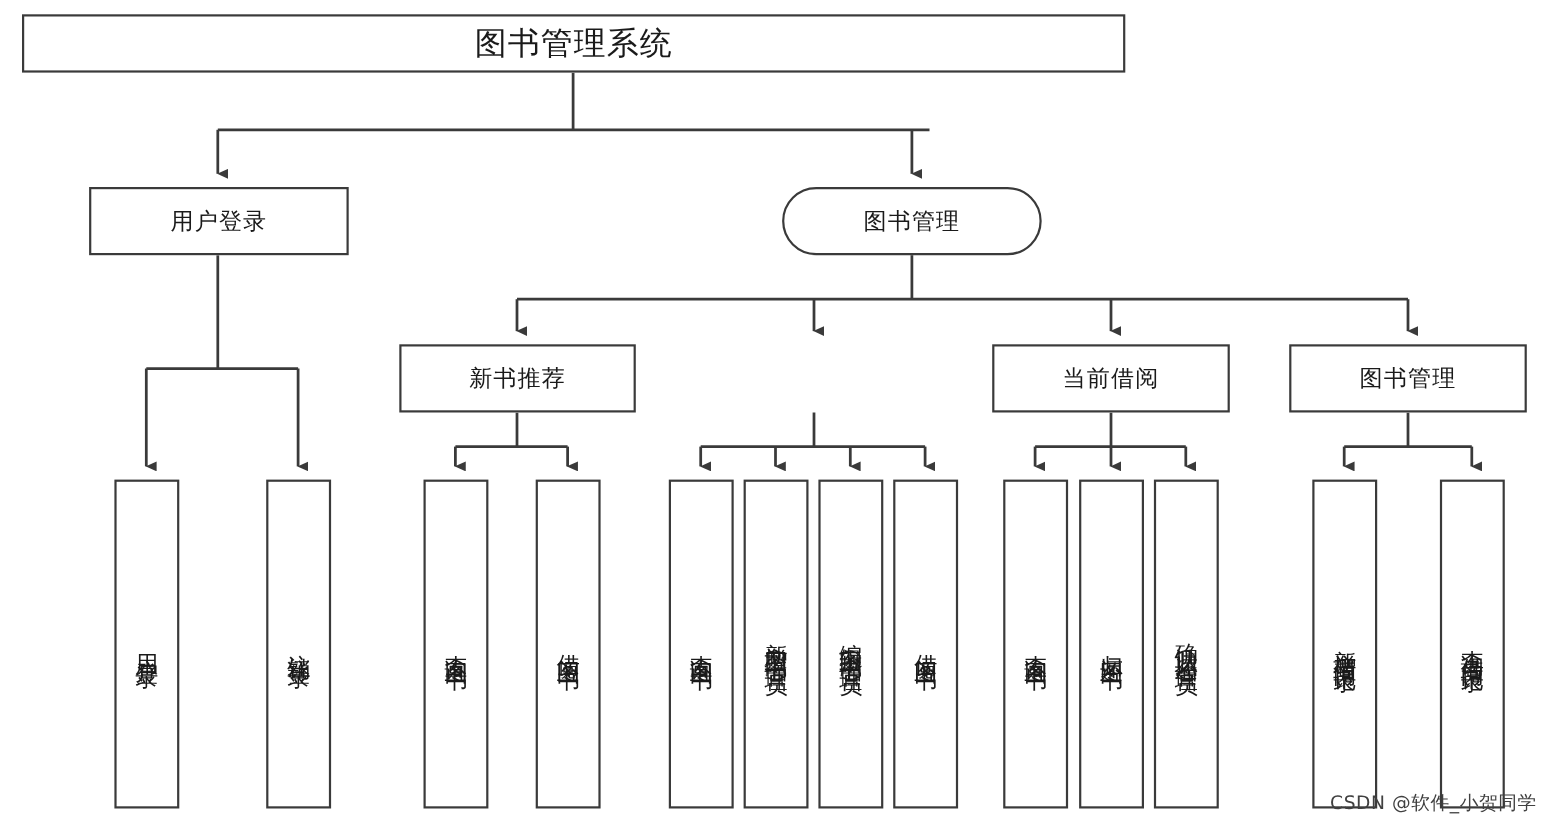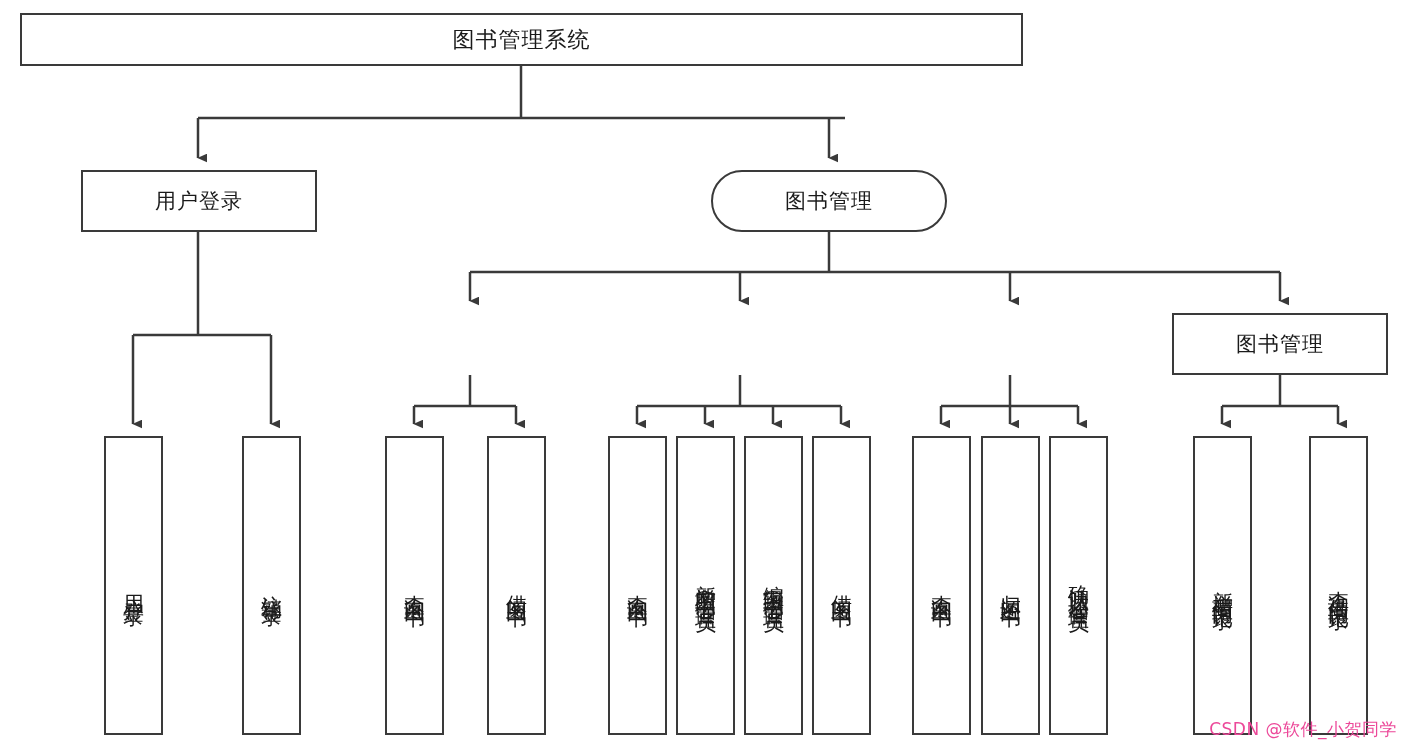--- a/index.html
+++ b/index.html
@@ -34,36 +34,36 @@
   }
   .node-v {
     writing-mode: vertical-rl;
     text-orientation: upright;
     font-size: 21px;
     letter-spacing: 4px;
     line-height: 1.05;
     white-space: nowrap;
   }
   .root {
-    font-size: 22px;
+    font-size: 29px;
   }
   #edges {
     position: absolute;
     left: 0;
     top: 0;
     width: 1405px;
     height: 747px;
     pointer-events: none;
   }
   #watermark {
     position: absolute;
     right: 8px;
     bottom: 6px;
     font-size: 17px;
-    color: #ec4899;
+    color: #404040;
     letter-spacing: 0.5px;
     white-space: nowrap;
   }
 </style>
 </head>
 <body>
 
 <div id="canvas">
 
   <svg id="edges" viewBox="0 0 1405 747" xmlns="http://www.w3.org/2000/svg">
@@ -115,22 +115,24 @@
       <path d="M1338,406 L1338,424" marker-end="url(#arw)"></path>
     </g>
   </svg>
 
   <div class="node node-h root" style="left:20px; top:13px; width:1003px; height:53px;">图书管理系统</div>
 
   <div class="node node-h" style="left:81px; top:170px; width:236px; height:62px;">用户登录</div>
 
   <div class="node node-h" style="left:711px; top:170px; width:236px; height:62px;border-radius:31px;">图书管理</div>
 
+  <div class="node node-h" style="left:363px; top:313px; width:215px; height:62px;">新书推荐</div>
 
 
+  <div class="node node-h" style="left:902px; top:313px; width:216px; height:62px;">当前借阅</div>
 
   <div class="node node-h" style="left:1172px; top:313px; width:216px; height:62px;">图书管理</div>
 
   <div class="node node-v" style="left:104px; top:436px; width:59px; height:299px;">用户登录</div>
 
   <div class="node node-v" style="left:242px; top:436px; width:59px; height:299px;">注销登录</div>
 
   <div class="node node-v" style="left:385px; top:436px; width:59px; height:299px;">查询图书</div>
 
   <div class="node node-v" style="left:487px; top:436px; width:59px; height:299px;">借阅图书</div>

